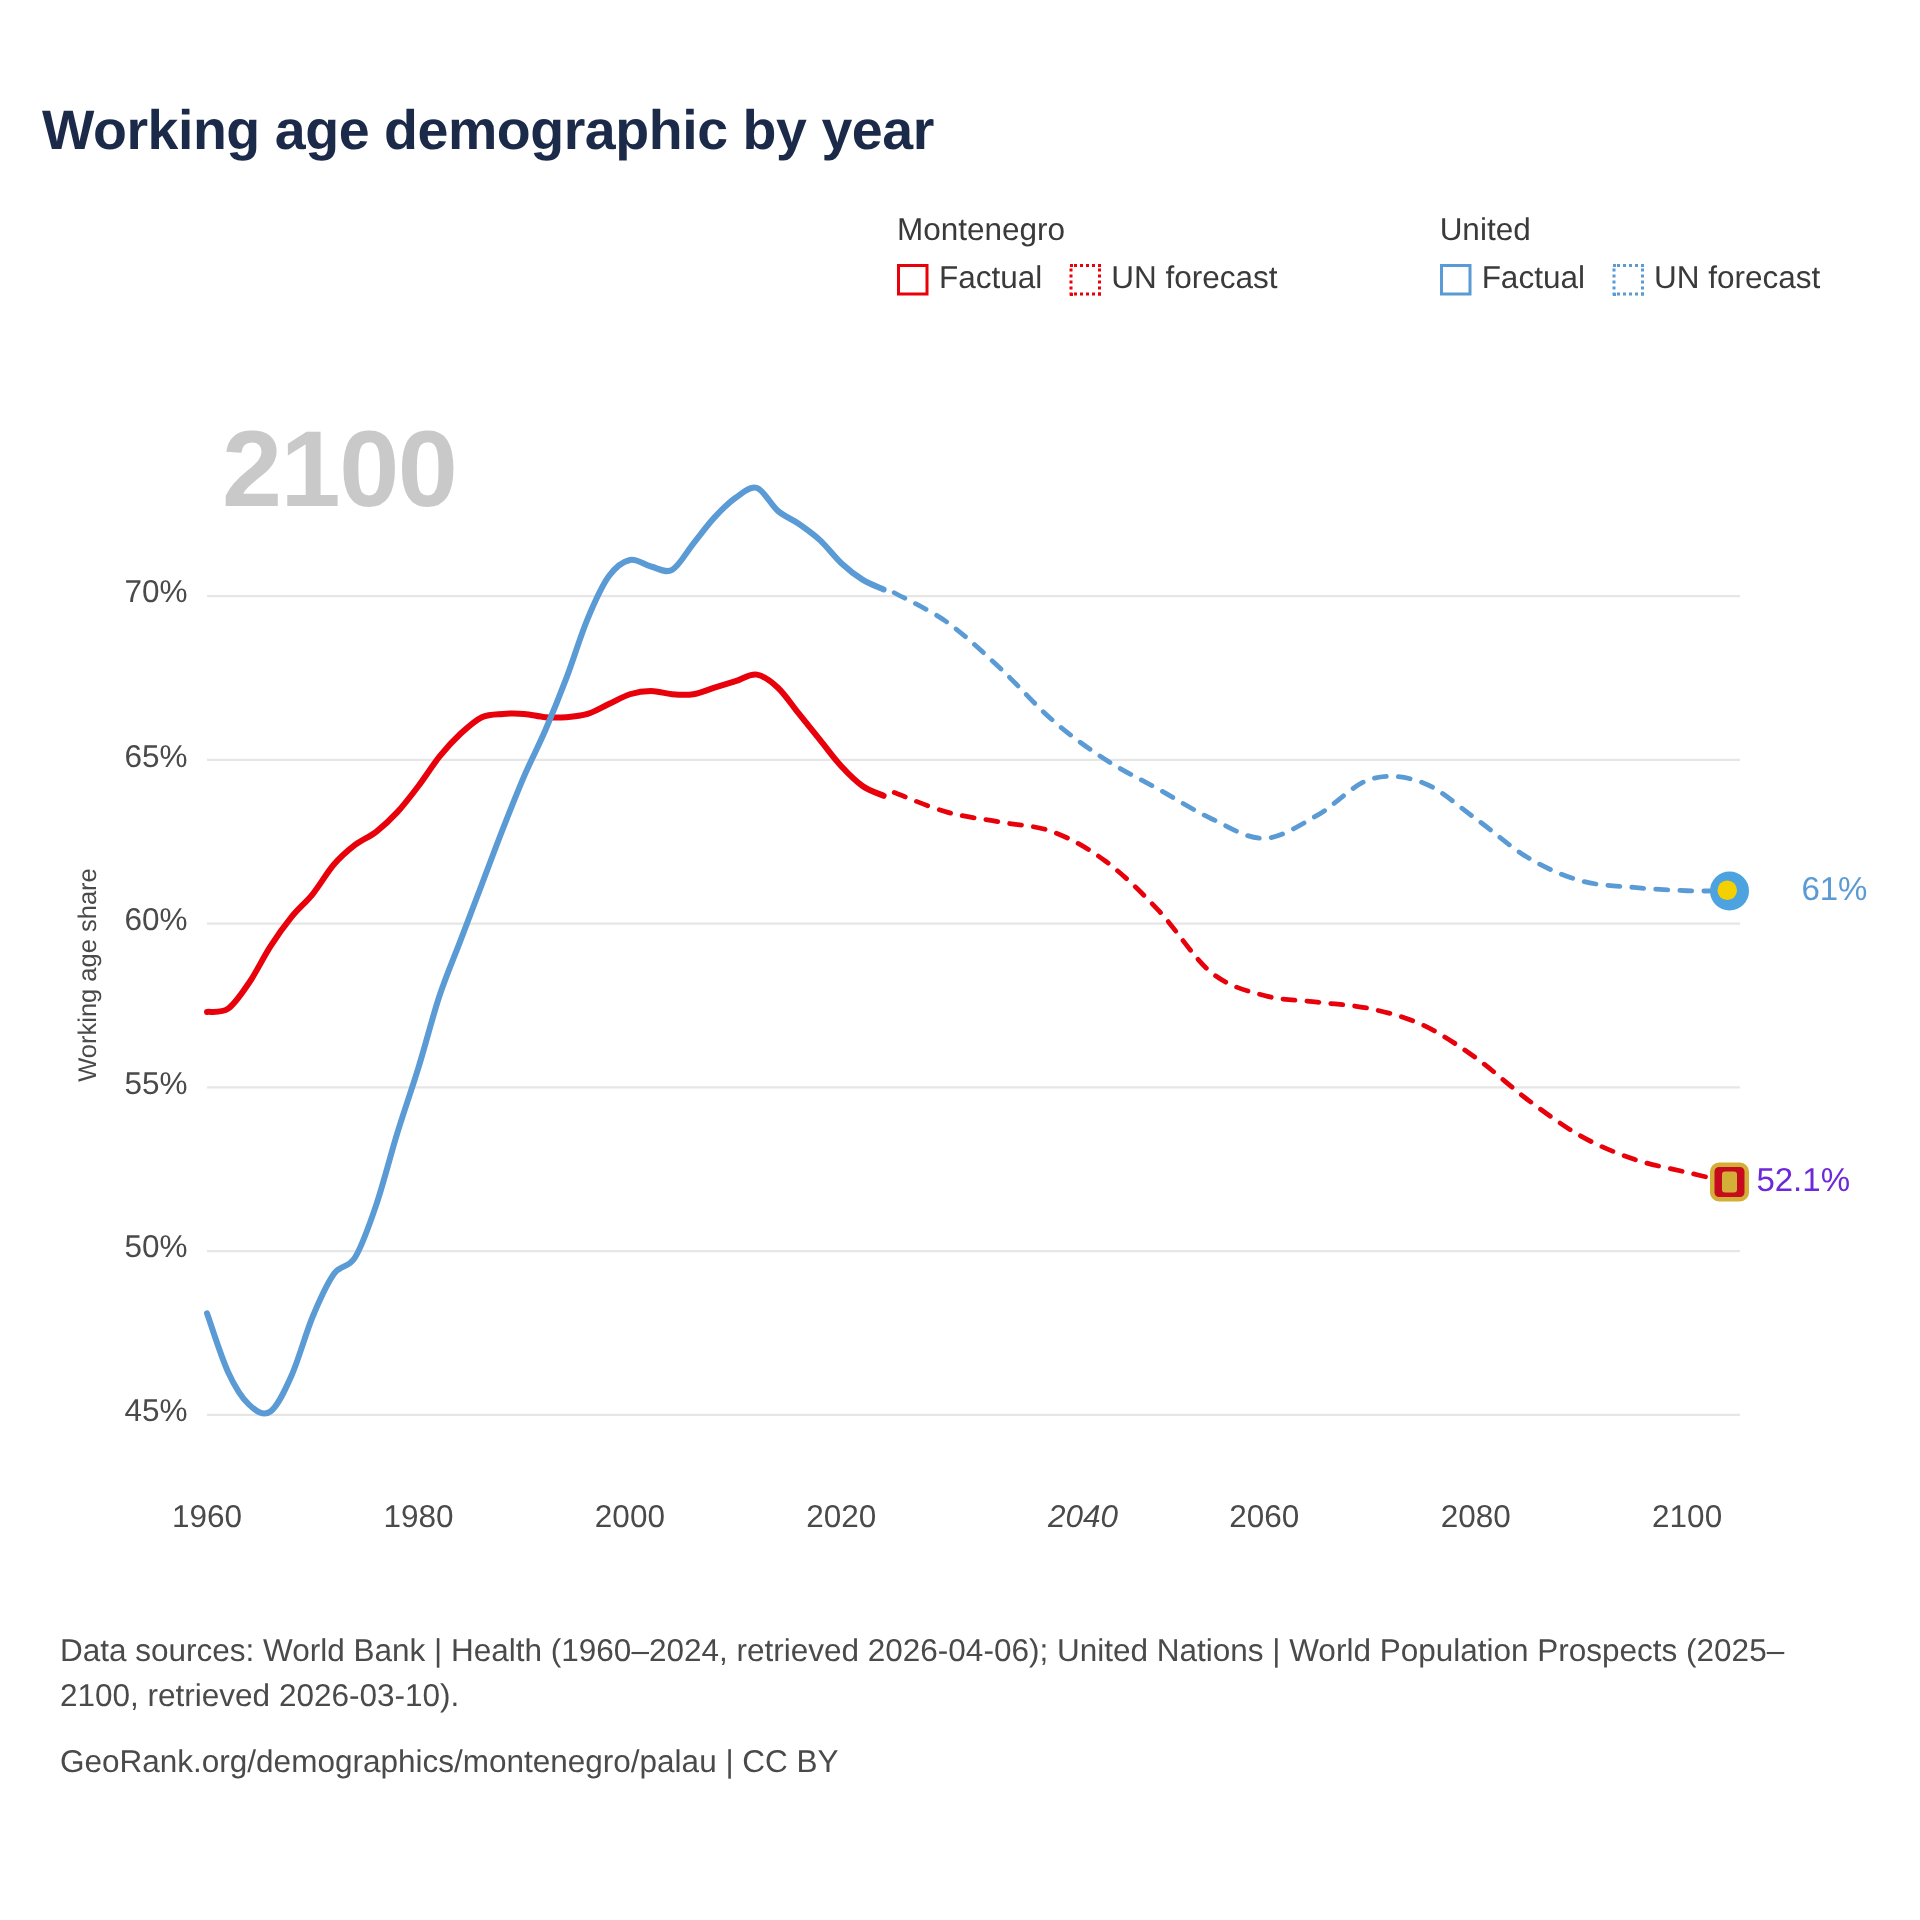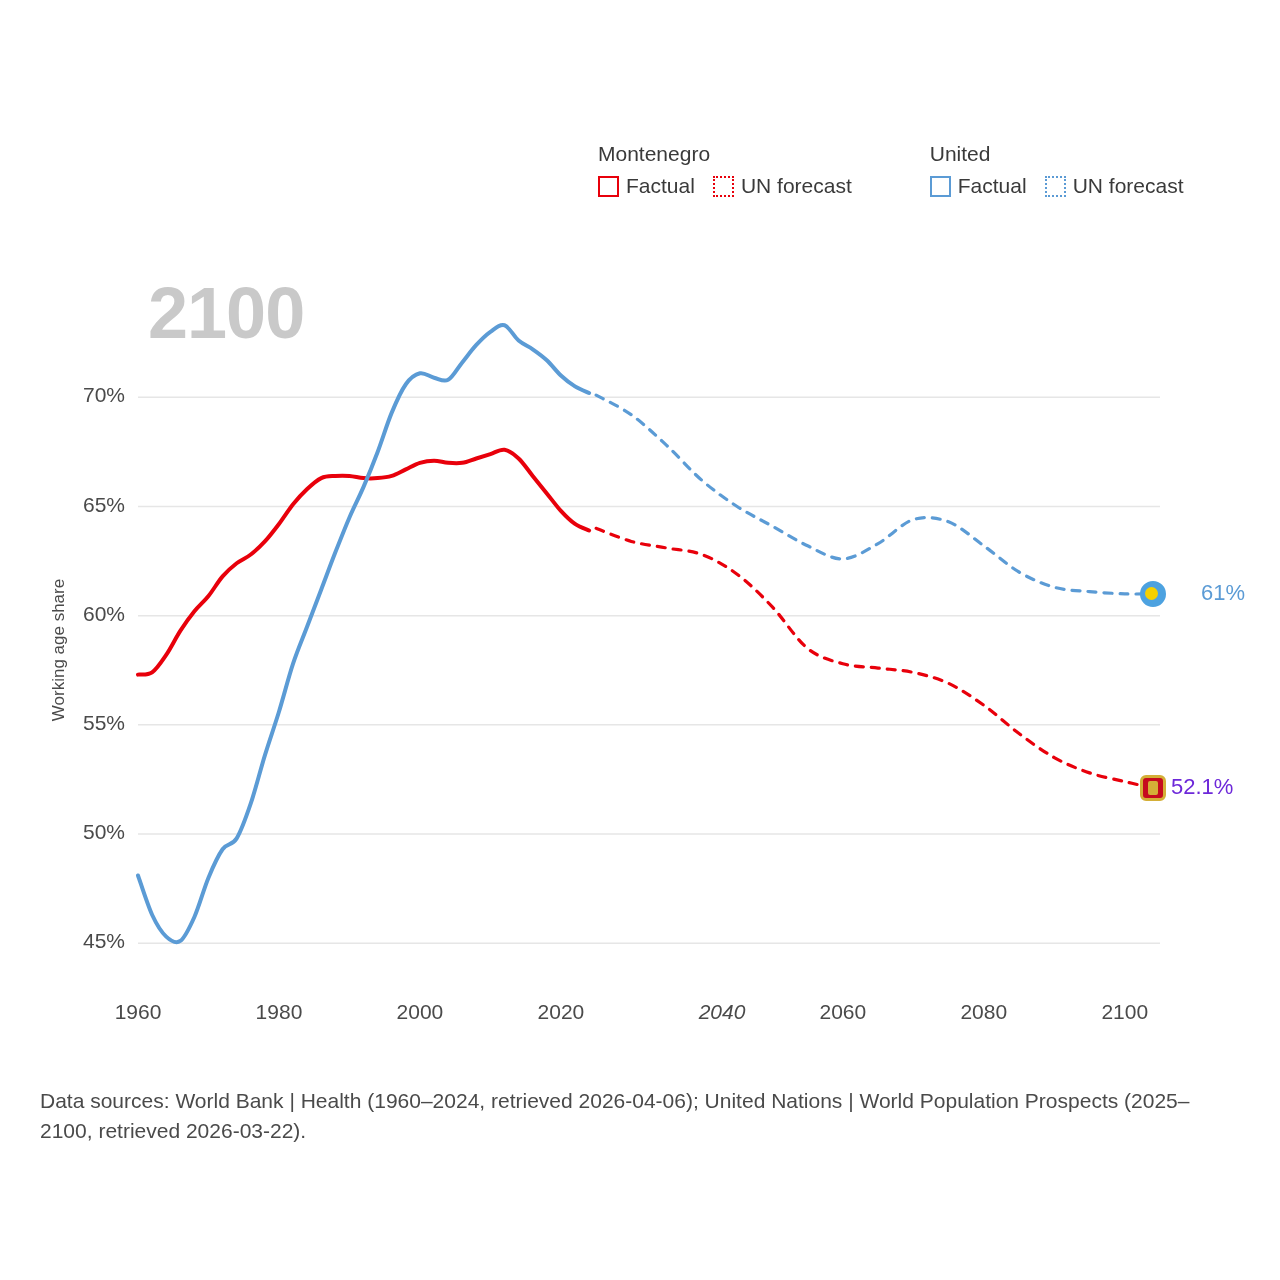--- a/index.html
+++ b/index.html
@@ -32,21 +32,21 @@
 
   
   .legend {
     position: absolute;
     left: 598px;
     top: 142px;
     width: 660px;
   }
   .legend-groups {
     display: flex;
-    gap: 78px;
+    gap: 108px;
   }
   .legend-country {
     font-size: 21px;
     color: #3a3a3a;
     margin-bottom: 8px;
   }
   .legend-row {
     display: flex;
     gap: 18px;
     align-items: flex-start;
@@ -160,20 +160,21 @@
     color: #4a4a4a;
     line-height: 1.42;
   }
   .footer .src { margin-bottom: 14px; }
 </style>
 </head>
 <body>
 
 <div class="page">
 
+  <div class="title">Working age demographic by year</div>
 
   <div class="legend">
     <div class="legend-groups">
       <div>
         <div class="legend-country">Montenegro</div>
         <div class="legend-row">
           <div class="legend-item">
             <span class="swatch solid-red"></span>
             <span>Factual</span>
           </div>
@@ -238,16 +239,17 @@
 
     <div id="dot-palau" class="flag-dot palau" style="left: 1139.95px; top: 330.833px;">
         <span class="inner"></span>
       </div>
     <div id="dot-montenegro" class="flag-dot montenegro" style="left: 1139.95px; top: 525.15px;">
         <span class="inner"></span>
       </div>
   </div>
 
   <div class="footer">
-    <div class="src">Data sources: World Bank | Health (1960–2024, retrieved 2026-04-06); United Nations | World Population Prospects (2025–2100, retrieved 2026-03-22).</div>
+    <div class="src">Data sources: World Bank | Health (1960–2024, retrieved 2026-04-06); United Nations | World Population Prospects (2025–2100, retrieved 2026-03-10).</div>
+    <div>GeoRank.org/demographics/montenegro/palau | CC BY</div>
   </div>
 
 </div>
 
 </body></html>

